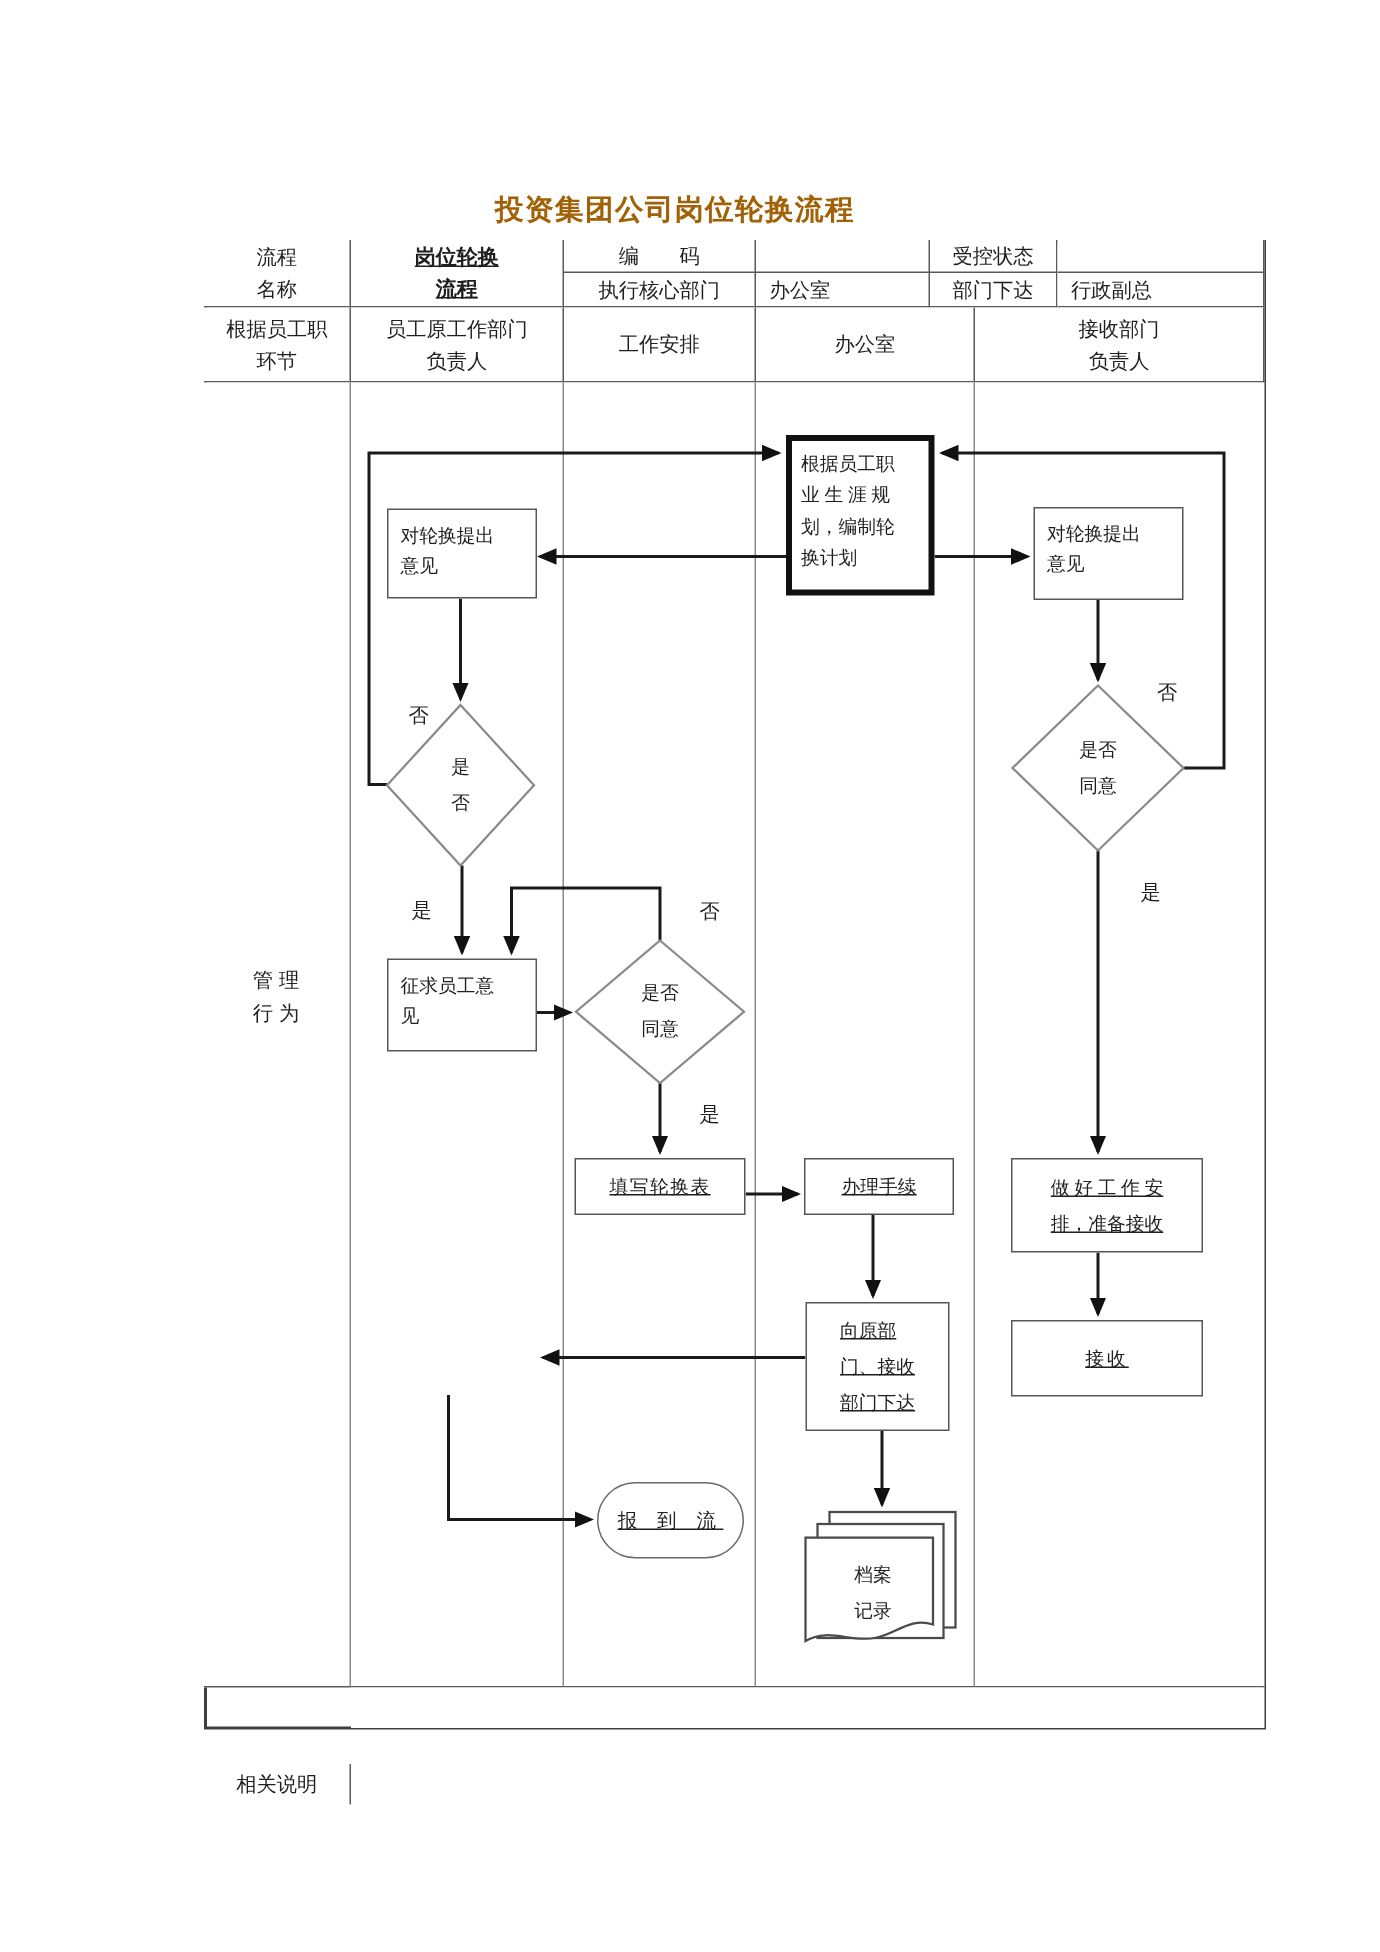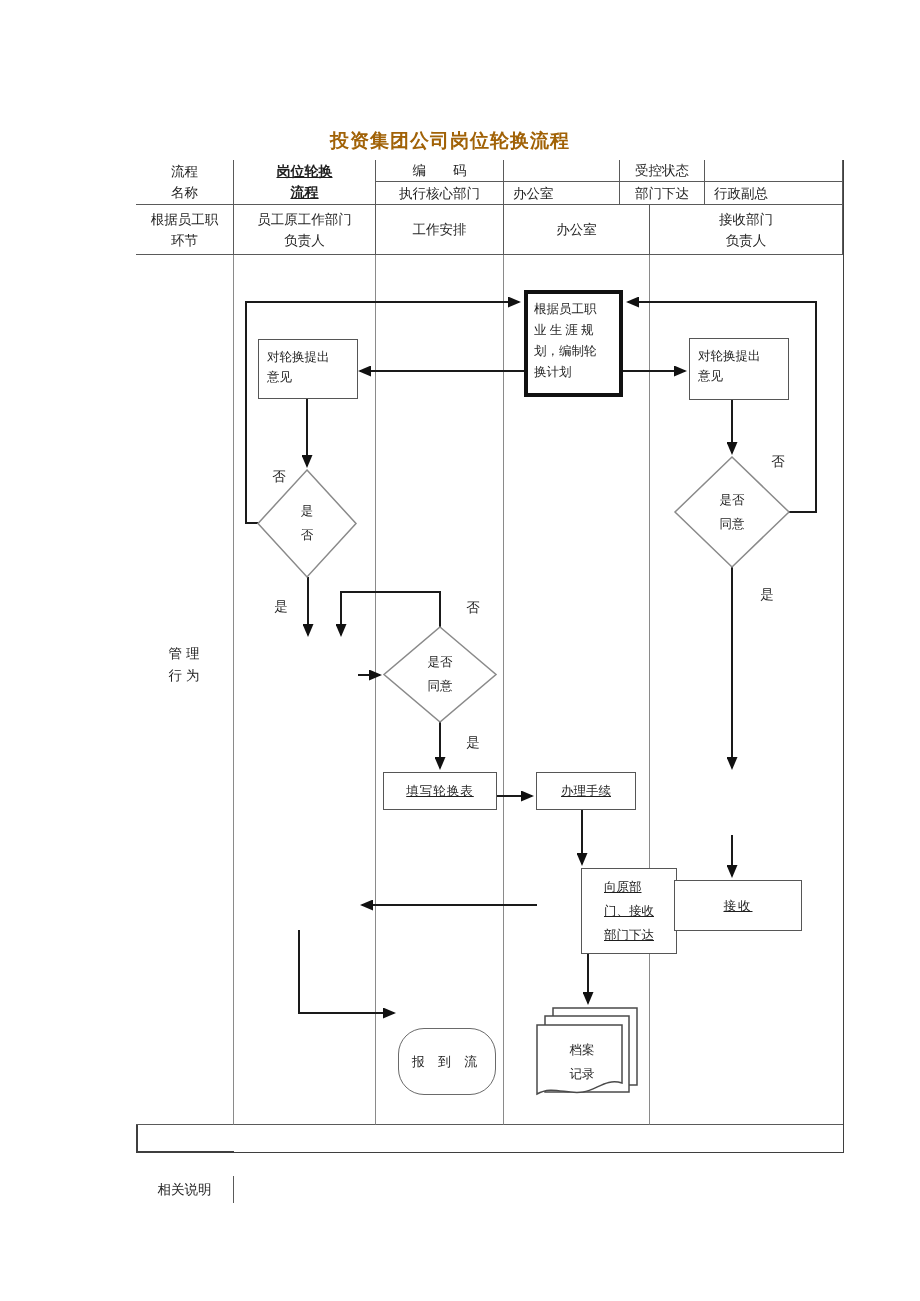--- a/index.html
+++ b/index.html
@@ -116,26 +116,30 @@
   </svg>
 
   <div class="abs node plan pre" style="left:524px;top:290px;width:99px;height:107px;">根据员工职
 业 生 涯 规
 划，编制轮
 换计划</div>
   <div class="abs node pre" style="left:258px;top:339px;width:100px;height:60px;">对轮换提出
 意见</div>
   <div class="abs node pre" style="left:689px;top:338px;width:100px;height:62px;">对轮换提出
 意见</div>
+  <div class="abs node pre" style="left:258px;top:639px;width:100px;height:62px;">征求员工意
+见</div>
   <div class="abs node center" style="left:383px;top:772px;width:114px;height:38px;letter-spacing:1px;">填写轮换表</div>
   <div class="abs node center" style="left:536px;top:772px;width:100px;height:38px;">办理手续</div>
-  <div class="abs node center pre" style="left:537px;top:868px;width:96px;height:86px;line-height:24px;margin-left:44px;">向原部
+  <div class="abs node center pre" style="left:537px;top:868px;width:96px;height:86px;line-height:24px;">向原部
 门、接收
 部门下达</div>
-  <div class="abs stadium" style="left:398px;top:1028px;width:98px;height:67px;">报 到 流</div>
+  <div class="abs stadium" style="left:398px;top:988px;width:98px;height:51px;text-decoration:underline;">报 到 流</div>
+  <div class="abs node center pre" style="left:674px;top:772px;width:128px;height:63px;line-height:24px;">做 好 工 作 安
+排，准备接收</div>
   <div class="abs node center" style="left:674px;top:880px;width:128px;height:51px;letter-spacing:2px;">接收</div>
   <div class="abs pre dtext" style="left:546px;top:1038px;width:72px;">档案
 记录</div>
 
   <div class="dtext pre" style="left:282px;top:499px;width:50px;">是
 否</div>
   <div class="dtext pre" style="left:415px;top:650px;width:50px;">是否
 同意</div>
   <div class="dtext pre" style="left:707px;top:488px;width:50px;">是否
 同意</div>

